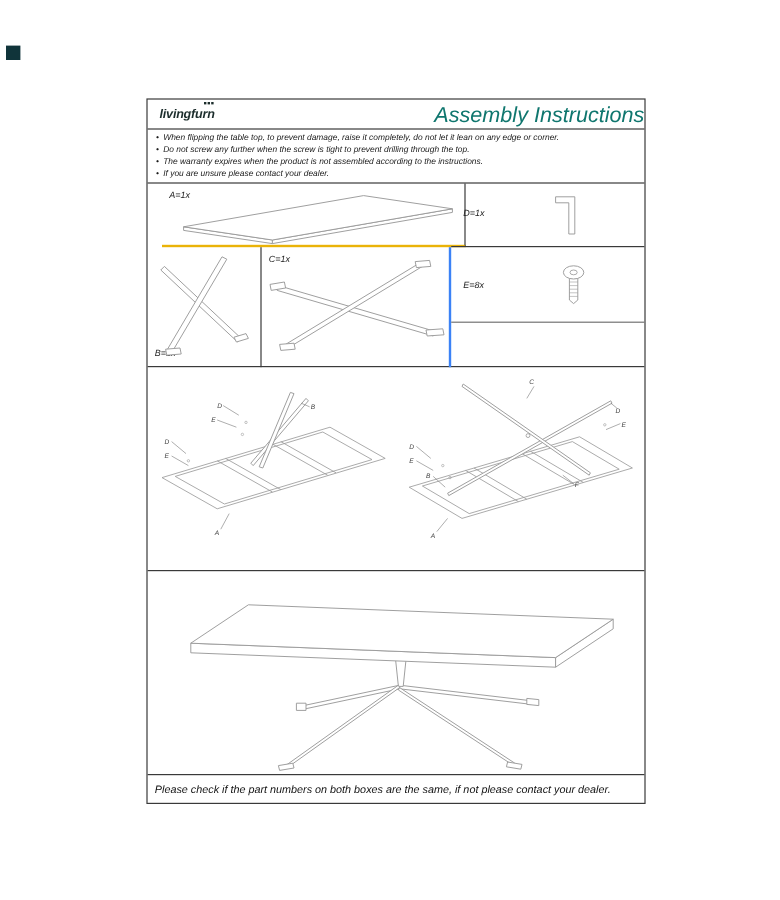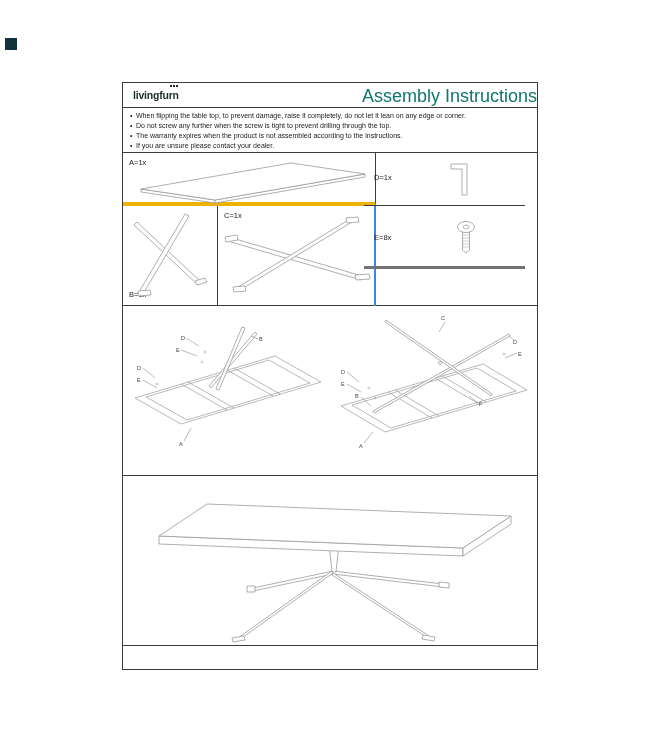--- a/index.html
+++ b/index.html
@@ -1,43 +1,43 @@
 <!DOCTYPE html>
 <html><head>
 <meta charset="utf-8">
 <style>
   html,body{margin:0;padding:0;background:#fff;}
   .page{position:relative;width:650px;height:750px;background:#fff;overflow:hidden;
         font-family:"Liberation Sans",sans-serif;color:#111;}
   .corner-mark{position:absolute;left:5px;top:38px;width:12px;height:12px;background:#10343a;}
-  .doc{position:absolute;left:122px;top:82px;width:414px;height:586px;border:1px solid #3a3a3a;box-sizing:content-box;background:#fff;}
+  .doc{position:absolute;left:122px;top:82px;width:414px;height:586px;border:1px solid #3a3a3a;box-sizing:content-box;background:#fff;font-style:italic;}
 
   
   .header{position:absolute;left:0;top:0;width:414px;height:25px;border-bottom:1px solid #3a3a3a;box-sizing:border-box;}
   .logo{position:absolute;left:10px;top:6px;font-size:10.5px;font-weight:bold;color:#1c2d2c;letter-spacing:-0.2px;}
   .logo-dots{position:absolute;left:37px;top:-4px;display:flex;gap:1px;}
   .logo-dots i{display:block;width:2px;height:2px;background:#1c2d2c;}
   .title{position:absolute;left:0;right:0;top:3px;text-align:right;font-size:18px;font-weight:400;color:#0f766e;}
 
   
   .warnings{position:absolute;left:0;top:25px;width:414px;height:45px;border-bottom:1px solid #3a3a3a;
             box-sizing:border-box;padding:3px 4px 0 6px;}
   .warning{position:relative;font-size:7px;line-height:10px;color:#1a1a1a;padding-left:7px;white-space:nowrap;}
   .warning::before{content:"•";position:absolute;left:1px;top:0;}
 
   
   .parts{position:absolute;left:0;top:70px;width:414px;height:153px;border-bottom:1px solid #3a3a3a;box-sizing:border-box;}
   .panel{position:absolute;box-sizing:border-box;}
-  .panel-a{left:0;top:0;width:253px;height:53px;border-right:1px solid #3a3a3a;border-bottom:4px solid #eab308;}
+  .panel-a{left:12px;top:0;width:253px;height:53px;border-right:1px solid #3a3a3a;border-bottom:2px solid #eab308;}
   .panel-b{left:0;top:53px;width:95px;height:100px;border-right:1px solid #3a3a3a;}
   .panel-c{left:95px;top:53px;width:158px;height:100px;border-right:2px solid #3b82f6;}
-  .hardware{position:absolute;left:241px;top:0;width:161px;height:153px;}
+  .hardware{position:absolute;left:253px;top:0;width:161px;height:153px;}
   .hw-row{position:relative;box-sizing:border-box;width:100%;}
   .hw-d{height:53px;border-bottom:1px solid #3a3a3a;}
-  .hw-e{height:63px;border-bottom:3px solid #737373;text-align:right;}
+  .hw-e{height:63px;border-bottom:1px solid #737373;text-align:right;}
   .hw-f{height:37px;}
   .part-label{position:absolute;font-size:7.5px;color:#222;}
   .lbl-tl{left:6px;top:5px;}
   .lbl-bl{left:6px;bottom:7px;}
   .hw-d .part-label{left:10px;top:20px;}
   .hw-e .part-label{left:10px;top:27px;}
   .hw-f .part-label{left:10px;top:15px;}
   .draw{position:absolute;left:0;top:0;}
   .hw-icon{position:absolute;}
   .icon-d{left:82px;top:6px;}
@@ -211,15 +211,16 @@
         <polygon class="ln" points="210,97 116,164 115,162 209,95"></polygon>
         <polygon class="ln" points="210,97 306,160 305,162 209,99"></polygon>
         <polygon class="ln" points="109,162 121,160 122,164 110,166"></polygon>
         <polygon class="ln" points="300,159 312,161 311,165 299,163"></polygon>
         <polygon class="ln" points="36,60 340,72 340,80 36,68"></polygon>
         <polygon class="ln" points="340,72 388,40 388,48 340,80"></polygon>
         <polygon class="ln" points="36,60 340,72 388,40 84,28"></polygon>
       </svg>
     </div>
 
+    <div class="footer">Please check if the part numbers on both boxes are the same, if not please contact your dealer.</div>
 
   </div>
 </div>
 
 </body></html>

